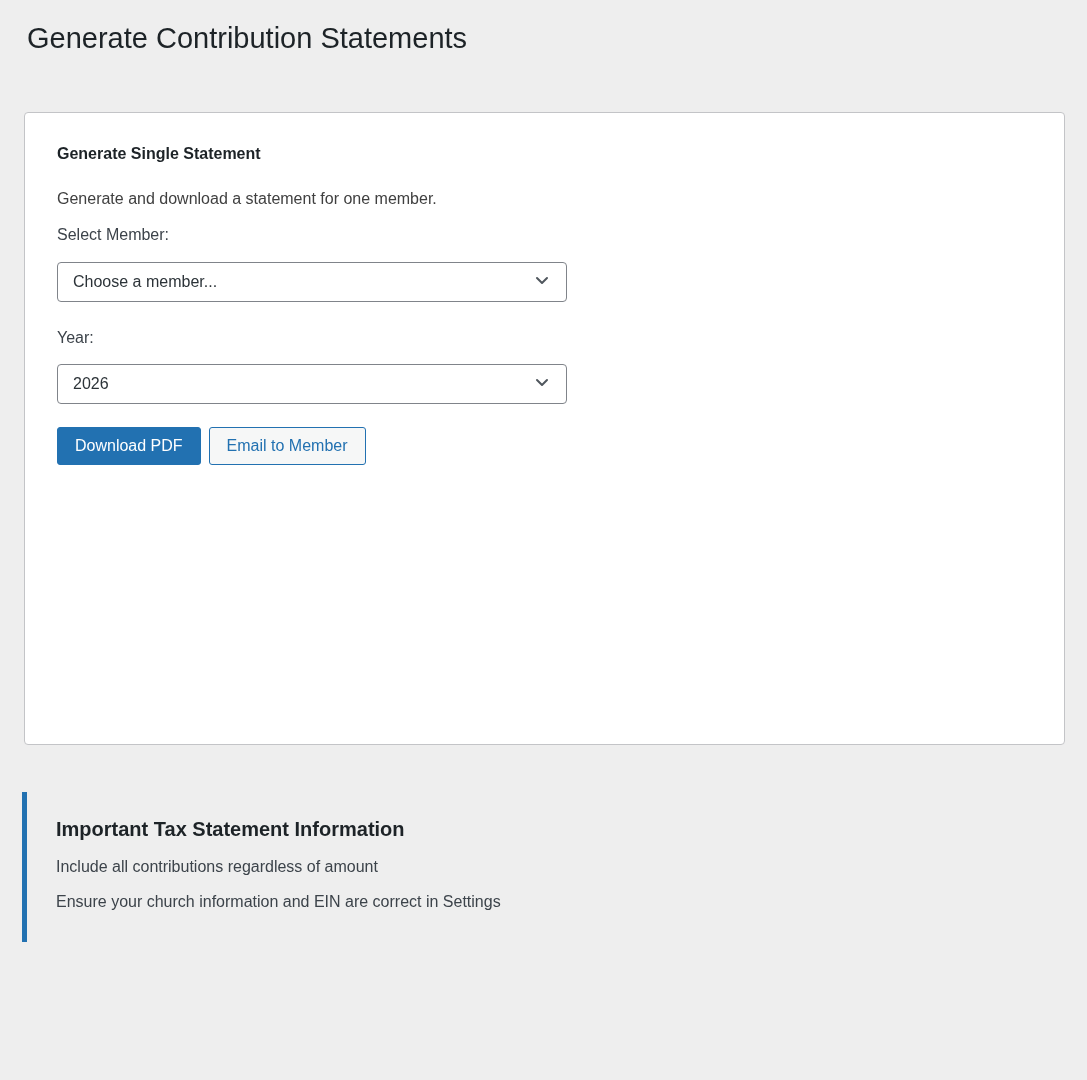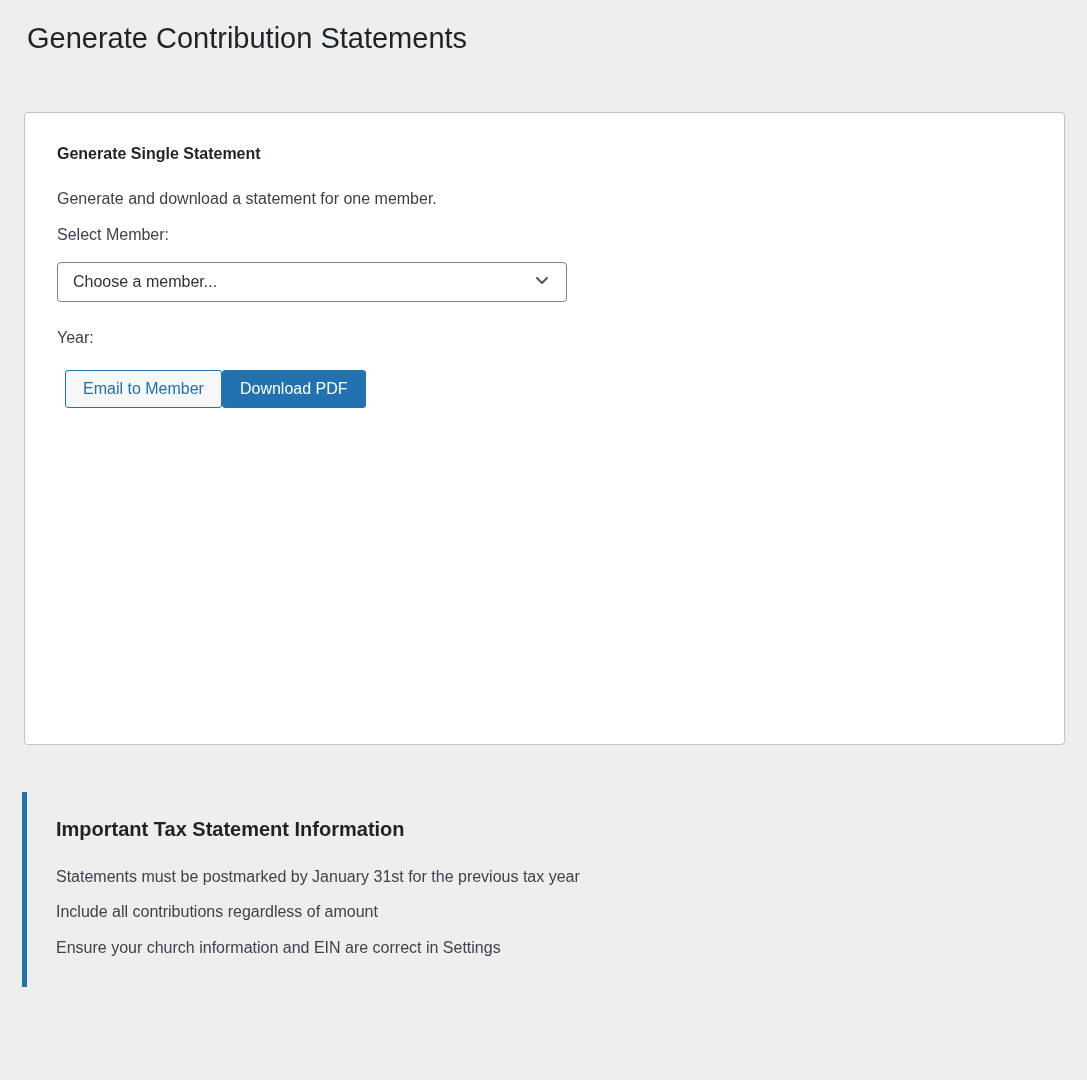--- a/index.html
+++ b/index.html
@@ -132,27 +132,34 @@
     <div class="select-box">
       <span>Choose a member...</span>
       <span class="chevron">
         <svg width="18" height="18" viewBox="0 0 18 18" fill="none">
           <polyline points="4,7 9,12 14,7" stroke="#50575e" stroke-width="2" stroke-linecap="round" stroke-linejoin="round"></polyline>
         </svg>
       </span>
     </div>
 
     <label class="field-label year-label">Year:</label>
+    <div class="select-box">
+      <span>2026</span>
+      <span class="chevron">
+        <svg width="18" height="18" viewBox="0 0 18 18" fill="none">
+          <polyline points="4,7 9,12 14,7" stroke="#50575e" stroke-width="2" stroke-linecap="round" stroke-linejoin="round"></polyline>
+        </svg>
+      </span>
+    </div>
 
     <div class="btn-row">
+      <button class="btn btn-primary">Download PDF</button>
       <button class="btn btn-secondary">Email to Member</button>
-      <button class="btn btn-primary">Download PDF</button>
     </div>
   </div>
 
   <div class="info-panel">
     <h2 class="info-heading">Important Tax Statement Information</h2>
-    <p class="info-item first">Statements must be postmarked by January 31st for the previous tax year</p>
     <p class="info-item">Include all contributions regardless of amount</p>
     <p class="info-item">Ensure your church information and EIN are correct in Settings</p>
   </div>
 
 </div>
 
 </body></html>

